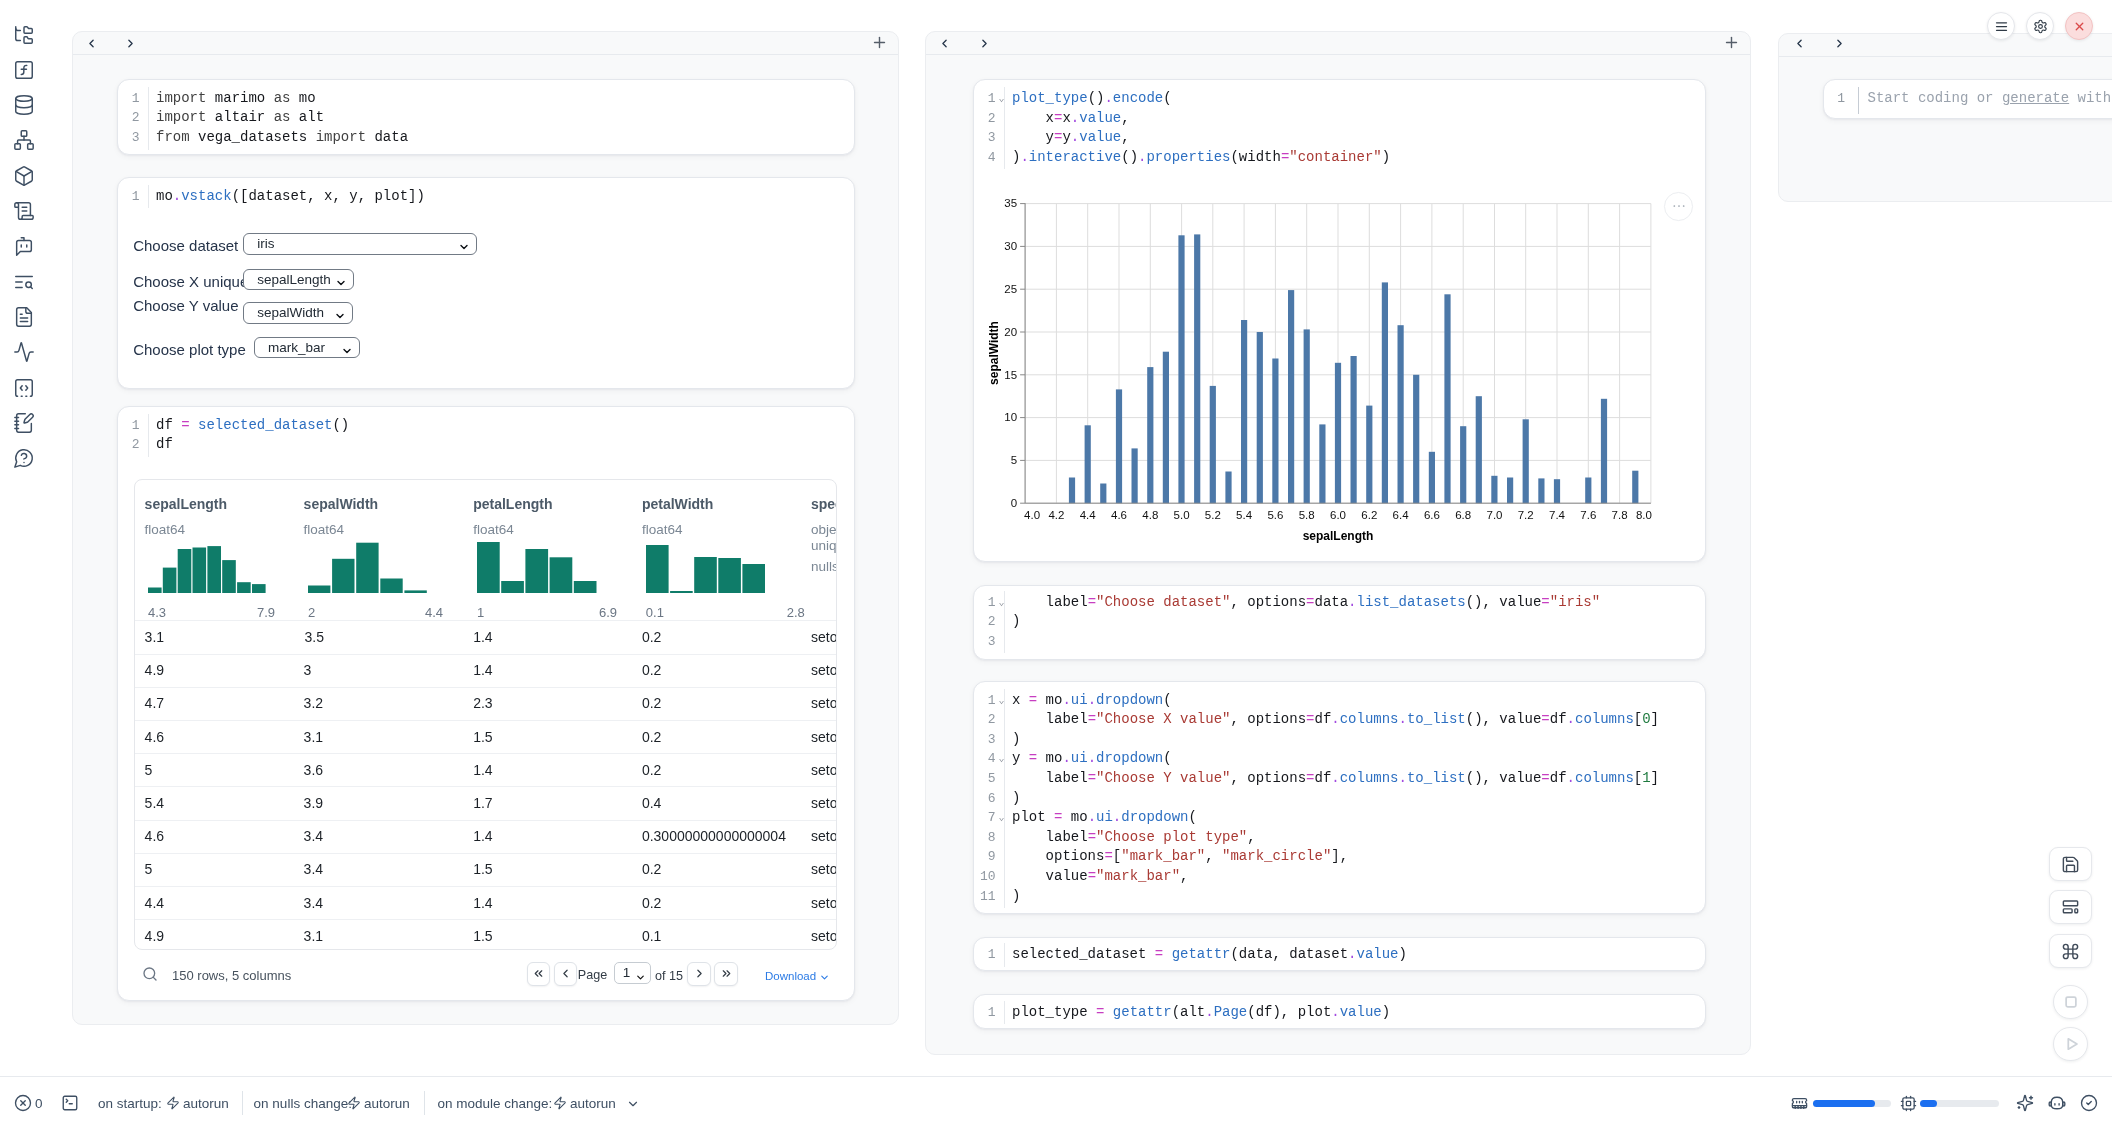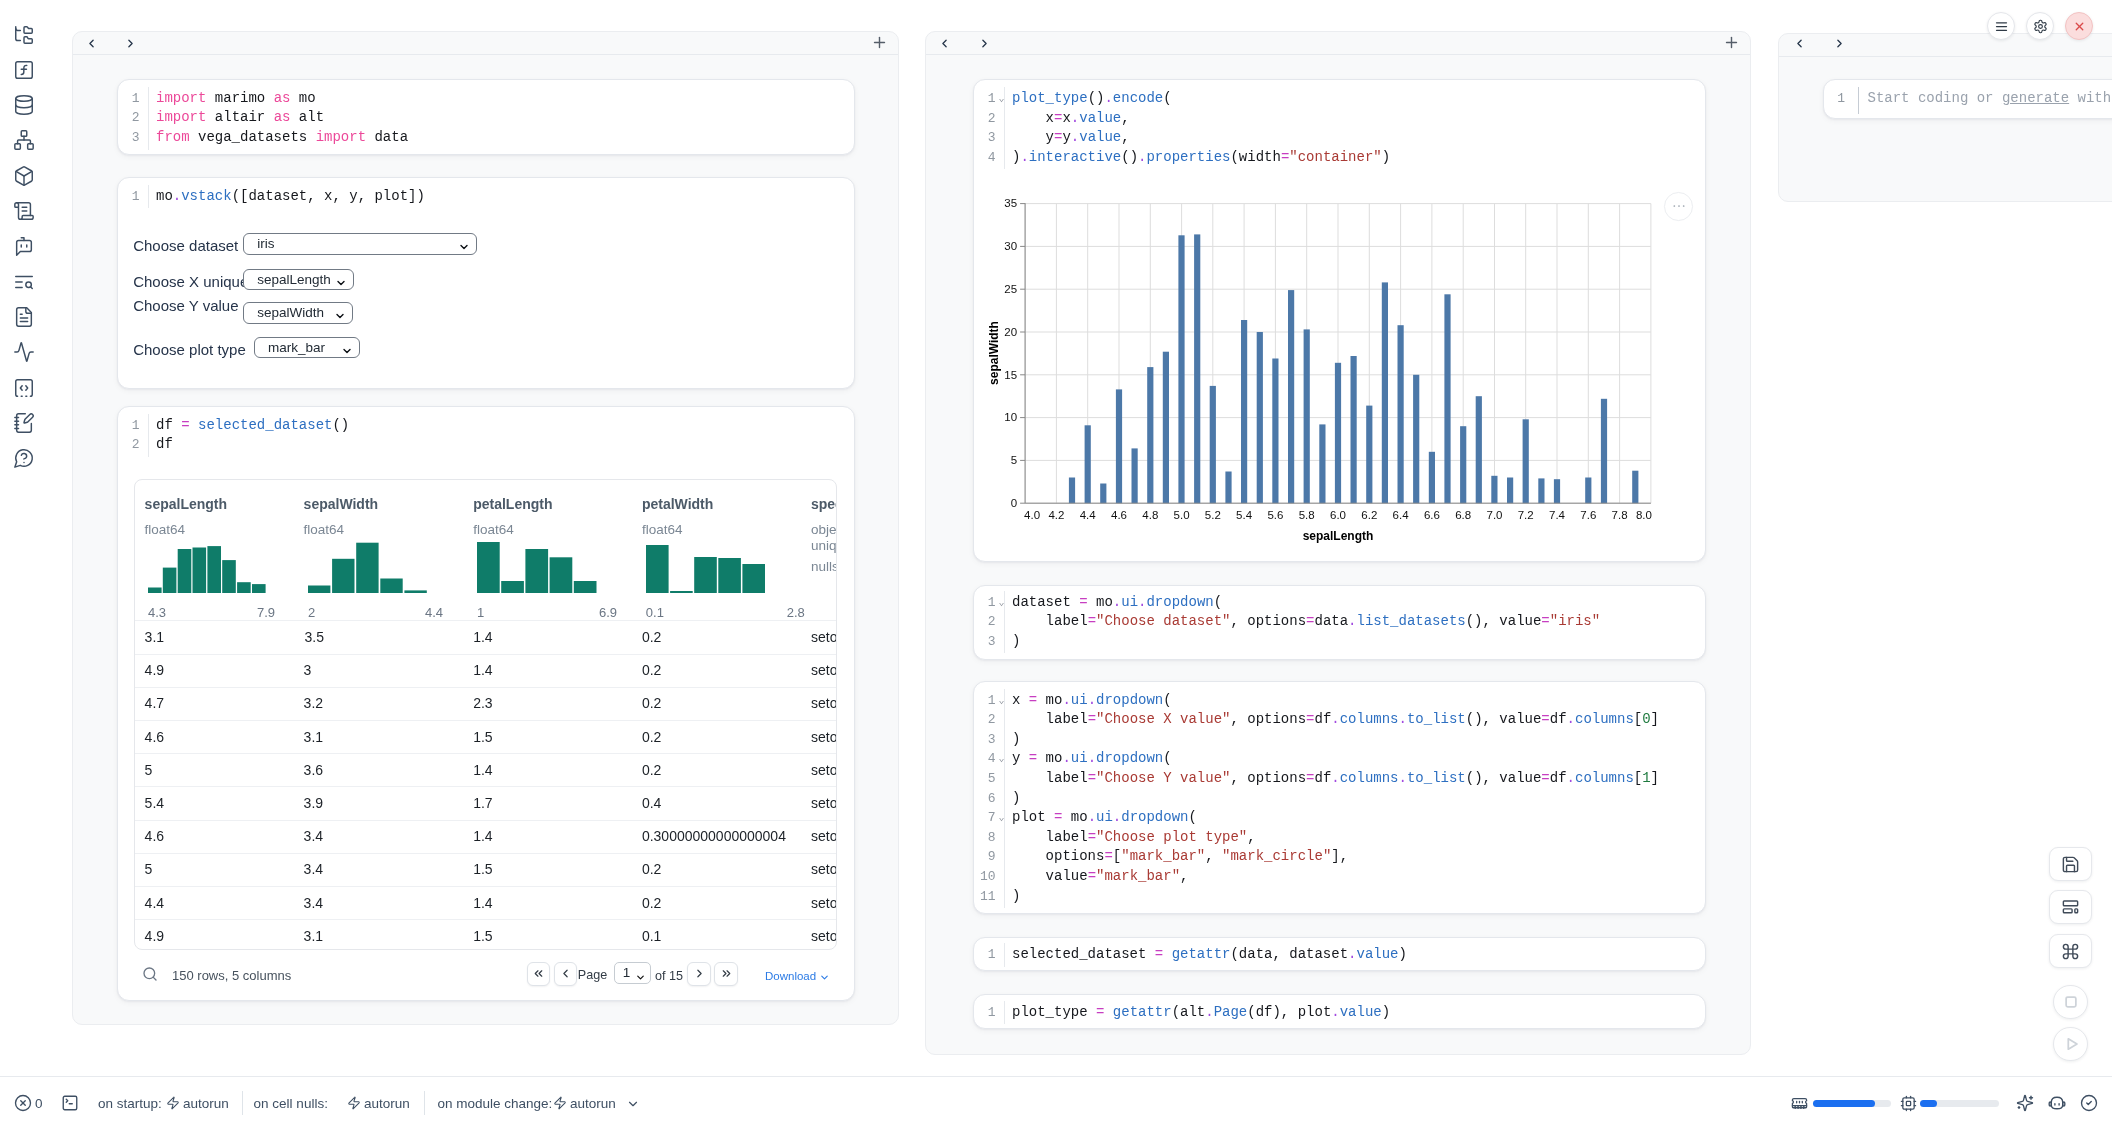--- a/index.html
+++ b/index.html
@@ -10,21 +10,21 @@
 .cell{position:absolute;background:#fff;border:1px solid #e4e7ec;border-radius:12px;
  box-shadow:0 1px 2px rgba(16,24,40,.05),0 2px 6px rgba(16,24,40,.04);
  font-family:"Liberation Mono",monospace;font-size:14px;line-height:19.6px;color:#16181d}
 .gut{position:absolute;left:0;text-align:right;color:#9098a1;font-size:13px}
 .gut span{display:block;height:19.6px;position:relative}
 .fold{position:absolute;right:-9px;top:0px;font-size:10px;color:#8b919a;font-style:normal}
 .gline{position:absolute;width:1px;background:#e6e9ed}
 .codes{position:absolute;white-space:pre}
 .codes span{display:block;height:19.6px}
 i{font-style:normal}
-.k{color:#ec4899}.o{color:#c73ec1}.d{color:#a24ae0}.f{color:#2d6fc1}.s{color:#a93a34}.n{color:#1f7a3f}
+.k{color:#404040}.o{color:#c73ec1}.d{color:#a24ae0}.f{color:#2d6fc1}.s{color:#a93a34}.n{color:#1f7a3f}
 .lbl{position:absolute;font-size:15px;color:#26344a;font-family:"Liberation Sans",sans-serif}
 .sel{position:absolute;background:#fff;border:1px solid #717a85;border-radius:6px;height:21.8px;
  font-size:13.5px;color:#222b35;font-family:"Liberation Sans",sans-serif;display:flex;align-items:center;padding-left:13px}
 .tbl{position:absolute;background:#fff;border:1px solid #e5e7eb;border-radius:8px;overflow:hidden;
  font-family:"Liberation Sans",sans-serif}
 .th{position:absolute;font-weight:bold;font-size:14px;color:#4c5a68;white-space:nowrap}
 .tt{position:absolute;font-size:13.5px;color:#7b8794;white-space:nowrap}
 .tv{position:absolute;font-size:14px;color:#1c2127;font-family:"Liberation Sans",sans-serif;white-space:nowrap}
 .rowline{position:absolute;left:0;right:0;height:1px;background:#eef0f3}
 .hl{position:absolute;font-size:13px;color:#6b7684;white-space:nowrap}
@@ -463,21 +463,21 @@
       </svg>
     </div>
   </div>
 <div class="cell" style="left:972.5px;top:584.8px;width:733.5px;height:74.8px">
     <div class="gut" style="top:6.8px;width:22px">
       <span>1<em class="fold">⌄</em></span>
       <span>2</span>
       <span>3</span>
     </div>
     <div class="gline" style="left:30px;top:4.8px;height:62.800000000000004px"></div>
-    <div class="codes" style="left:38.5px;top:6.8px"><span>dataset <i class="o">=</i> mo<i class="d">.</i><i class="f">ui</i><i class="d">.</i><i class="f">dropdown</i>(</span><span>    label<i class="o">=</i><i class="s">"Choose dataset"</i>, options<i class="o">=</i>data<i class="d">.</i><i class="f">list_datasets</i>(), value<i class="o">=</i><i class="s">"iris"</i></span><span>)</span></div>
+    <div class="codes" style="left:38.5px;top:6.8px"><span>    label<i class="o">=</i><i class="s">"Choose dataset"</i>, options<i class="o">=</i>data<i class="d">.</i><i class="f">list_datasets</i>(), value<i class="o">=</i><i class="s">"iris"</i></span><span>)</span></div>
   </div>
 <div class="cell" style="left:972.5px;top:680.7px;width:733.5px;height:233.8px">
     <div class="gut" style="top:9.0px;width:22px">
       <span>1<em class="fold">⌄</em></span>
       <span>2</span>
       <span>3</span>
       <span>4<em class="fold">⌄</em></span>
       <span>5</span>
       <span>6</span>
       <span>7<em class="fold">⌄</em></span>
@@ -569,21 +569,21 @@
       <path d="m7 11 2-2-2-2"></path>
       <path d="M11 13h4"></path>
       <rect width="18" height="18" x="3" y="3" rx="2"></rect>
     </svg></div>
 <div class="st" style="left:98px">on startup:</div>
 <div class="abs" style="left:166px;top:1096px"><svg width="14" height="14" viewBox="0 0 24 24" fill="none" stroke="#3e4f63" stroke-width="1.8" stroke-linecap="round" stroke-linejoin="round" style="">
       <path d="M4 14a1 1 0 0 1-.78-1.63l9.9-10.2a.5.5 0 0 1 .86.46l-1.92 6.02A1 1 0 0 0 13 10h7a1 1 0 0 1 .78 1.63l-9.9 10.2a.5.5 0 0 1-.86-.46l1.92-6.02A1 1 0 0 0 11 14z"></path>
     </svg></div>
 <div class="st" style="left:183px">autorun</div>
 <div class="sdiv" style="left:241.6px"></div>
-<div class="st" style="left:253.6px">on cell nulls:</div>
+<div class="st" style="left:253.6px">on nulls change:</div>
 <div class="abs" style="left:347px;top:1096px"><svg width="14" height="14" viewBox="0 0 24 24" fill="none" stroke="#3e4f63" stroke-width="1.8" stroke-linecap="round" stroke-linejoin="round" style="">
       <path d="M4 14a1 1 0 0 1-.78-1.63l9.9-10.2a.5.5 0 0 1 .86.46l-1.92 6.02A1 1 0 0 0 13 10h7a1 1 0 0 1 .78 1.63l-9.9 10.2a.5.5 0 0 1-.86-.46l1.92-6.02A1 1 0 0 0 11 14z"></path>
     </svg></div>
 <div class="st" style="left:364px">autorun</div>
 <div class="sdiv" style="left:424.3px"></div>
 <div class="st" style="left:437.5px">on module change:</div>
 <div class="abs" style="left:553px;top:1096px"><svg width="14" height="14" viewBox="0 0 24 24" fill="none" stroke="#3e4f63" stroke-width="1.8" stroke-linecap="round" stroke-linejoin="round" style="">
       <path d="M4 14a1 1 0 0 1-.78-1.63l9.9-10.2a.5.5 0 0 1 .86.46l-1.92 6.02A1 1 0 0 0 13 10h7a1 1 0 0 1 .78 1.63l-9.9 10.2a.5.5 0 0 1-.86-.46l1.92-6.02A1 1 0 0 0 11 14z"></path>
     </svg></div>
 <div class="st" style="left:570px">autorun</div>

